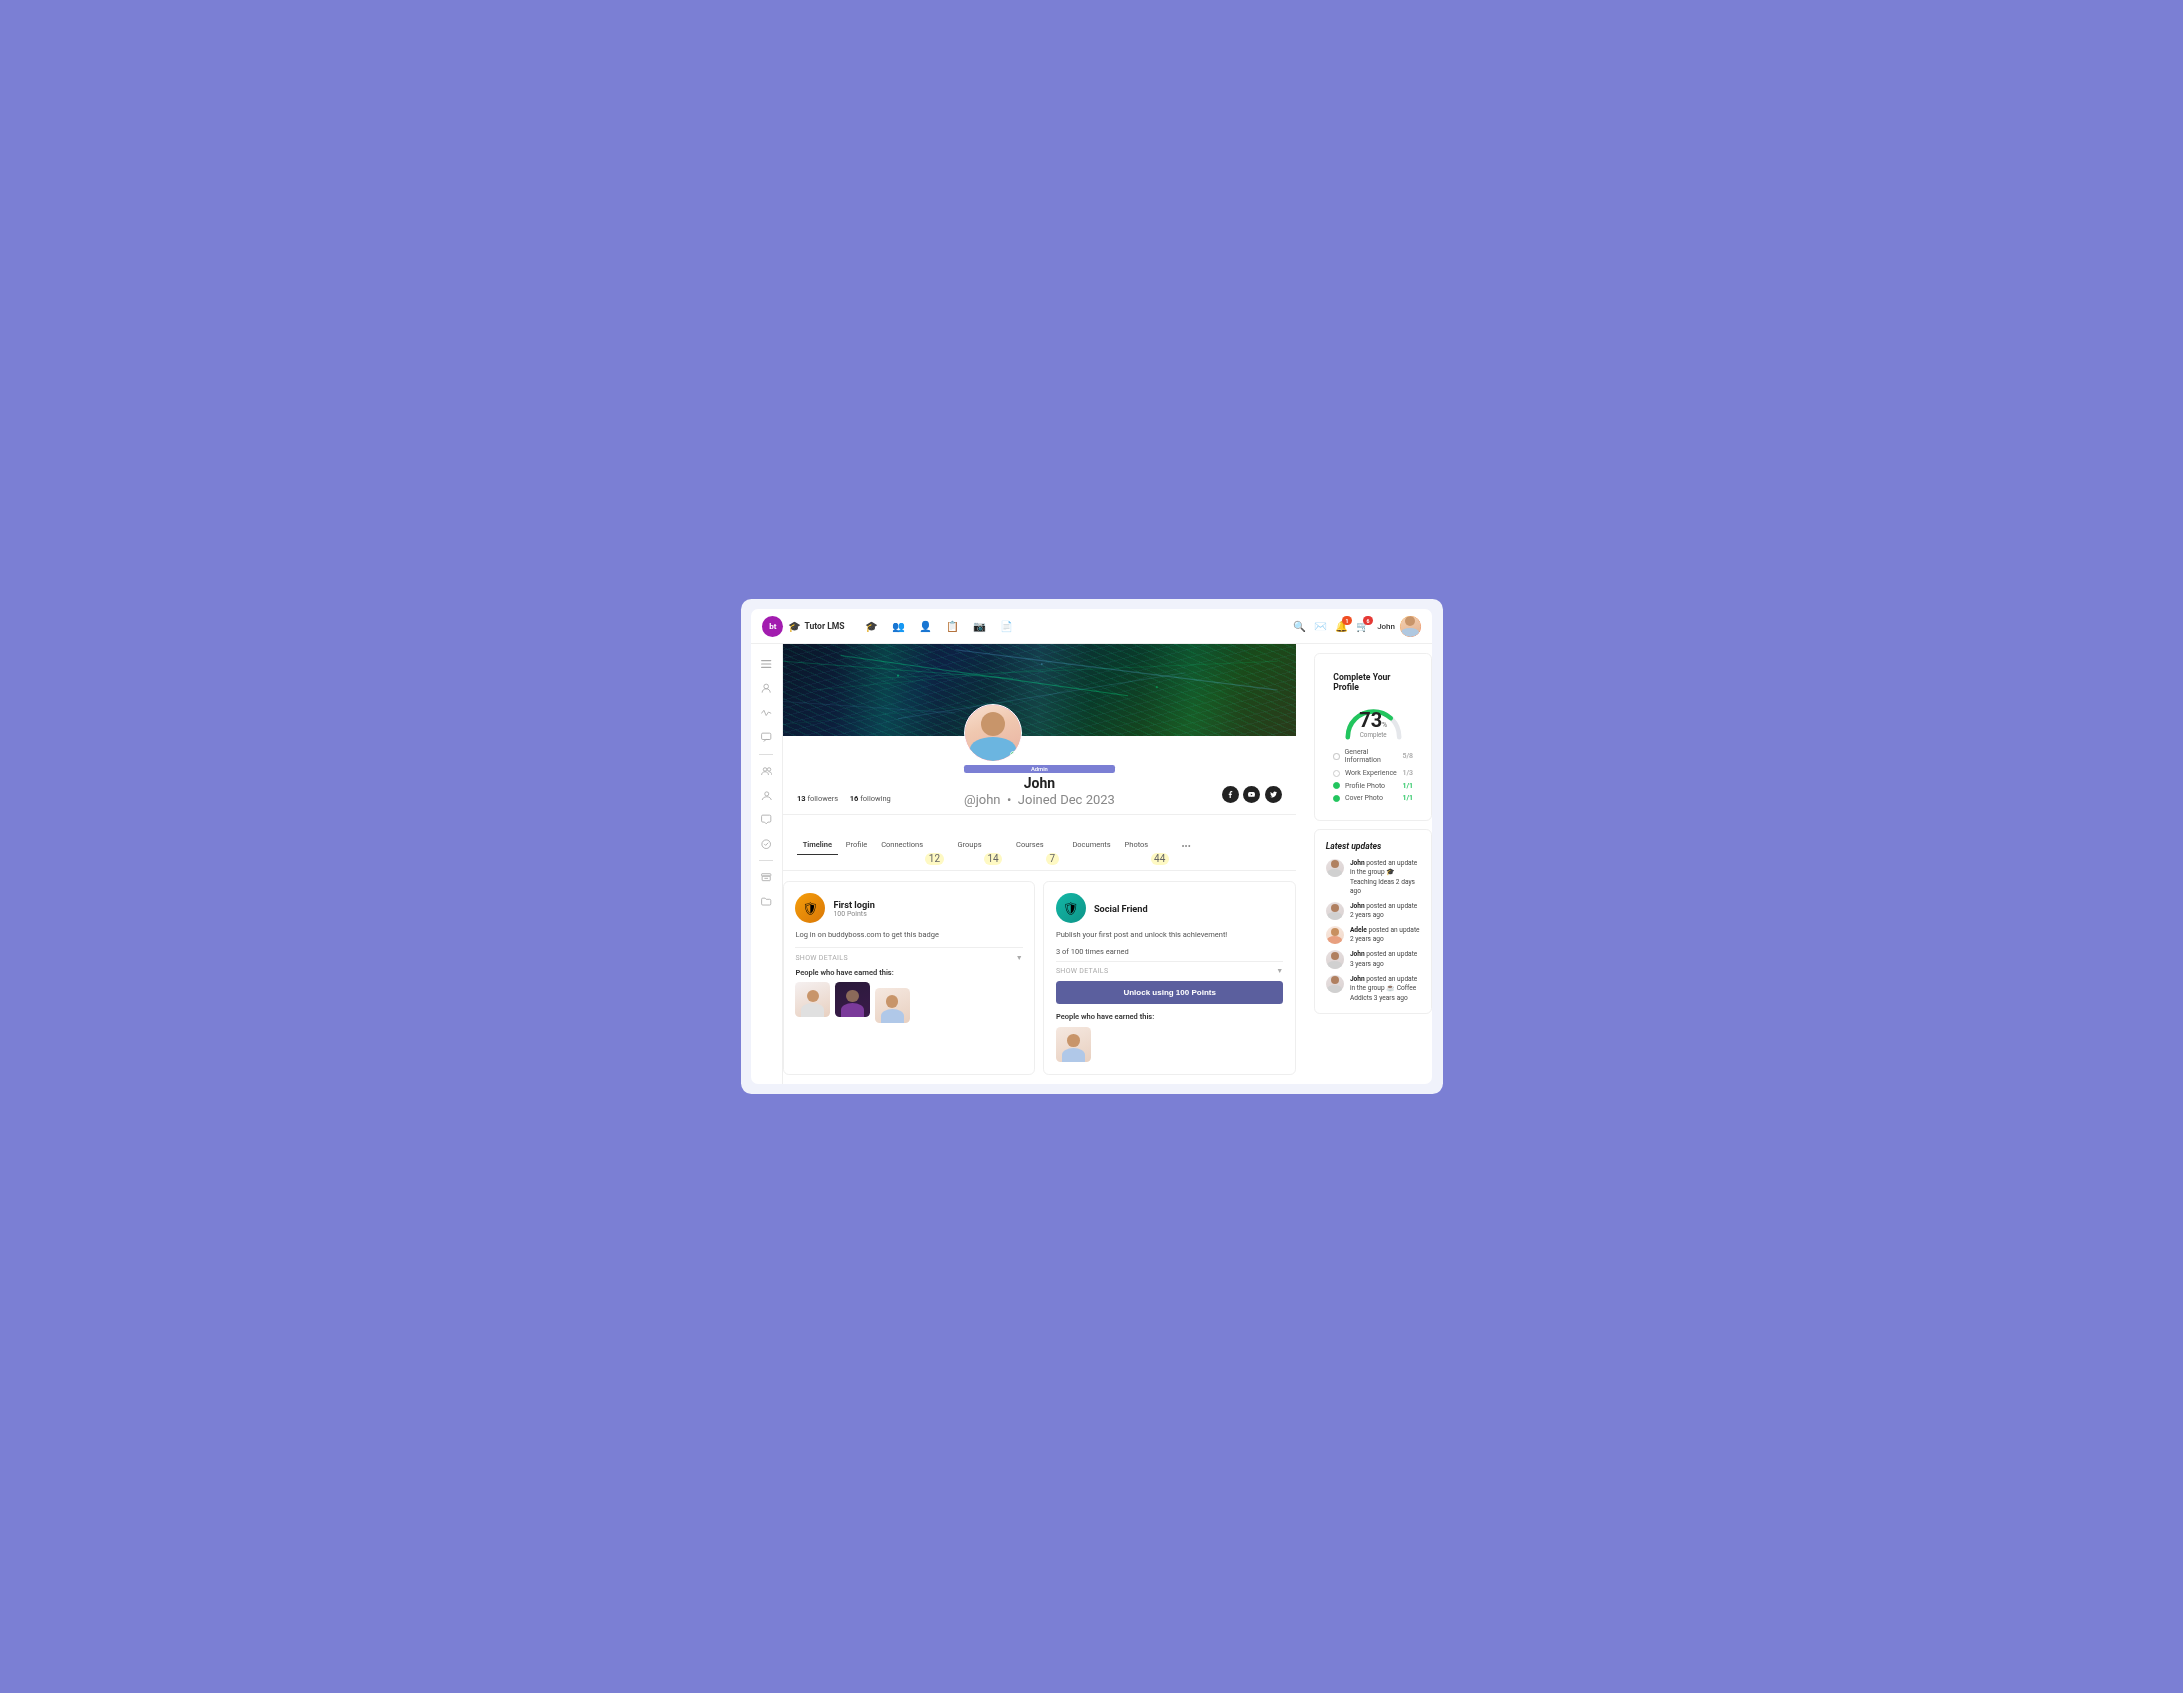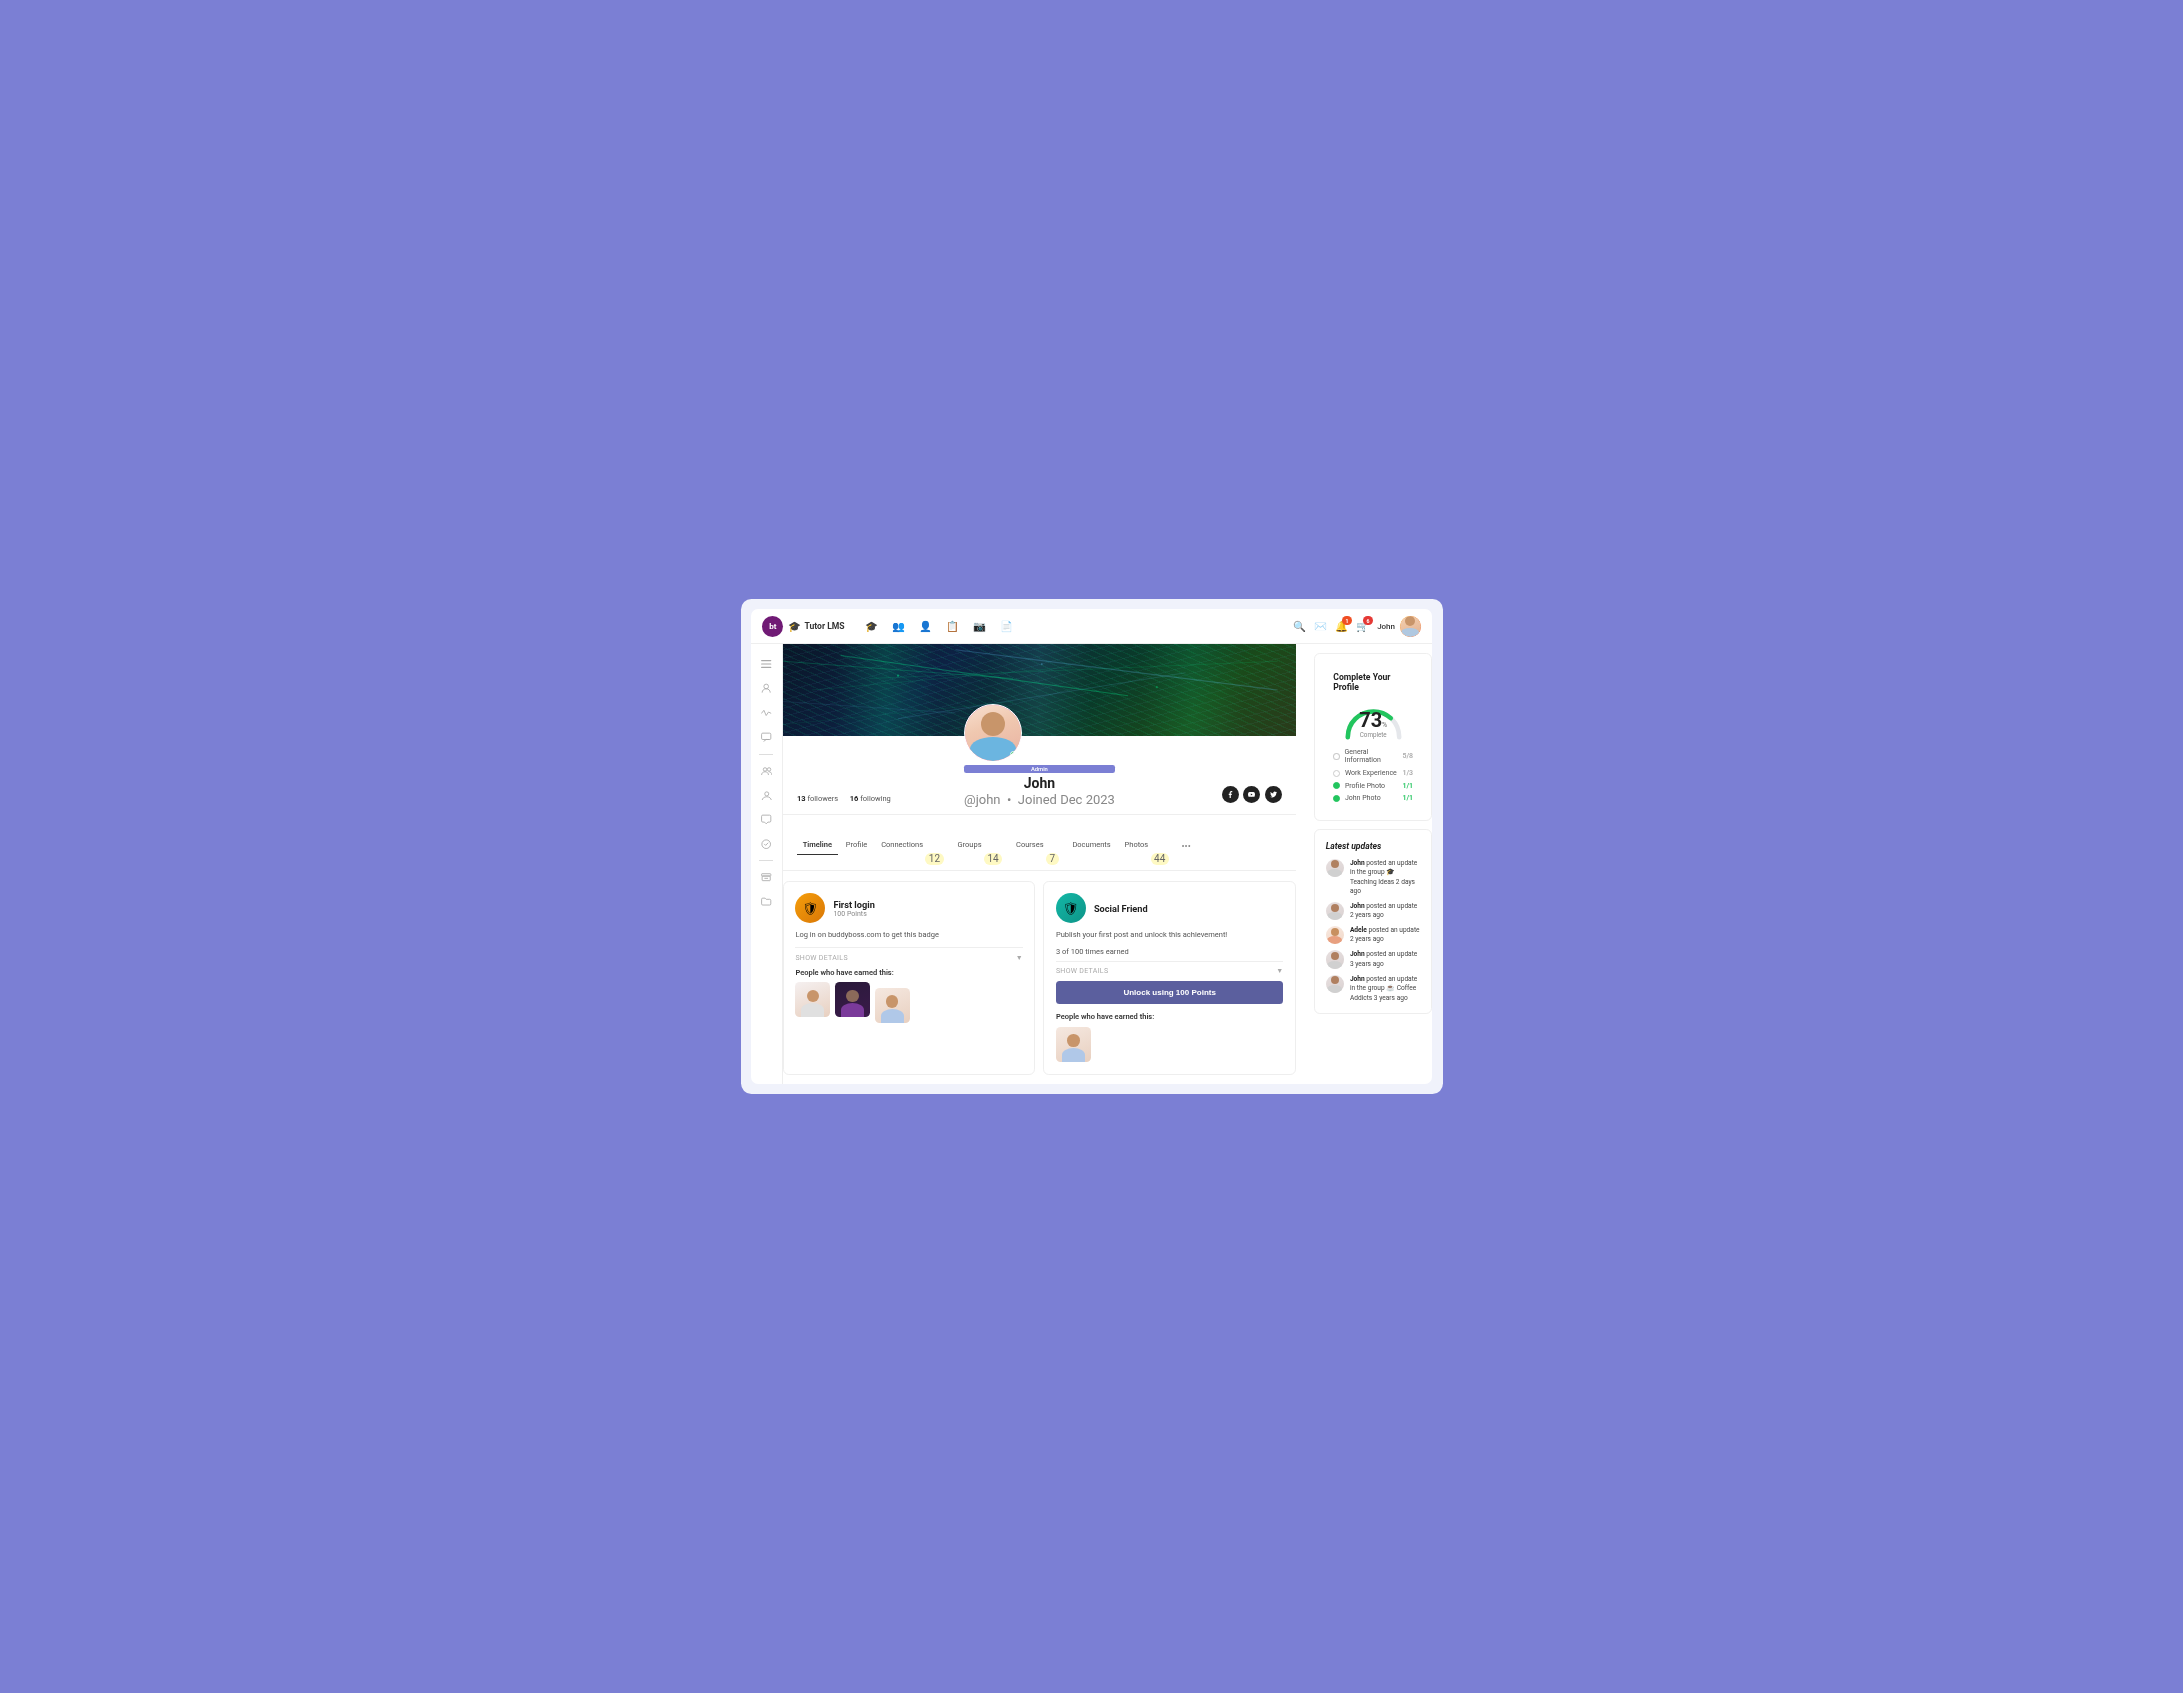--- a/index.html
+++ b/index.html
@@ -37,21 +37,21 @@
       flex-shrink: 0;
     }
     .nav-logo {
       display: flex;
       align-items: center;
       gap: 4.6px;
       margin-right: 11.5px;
     }
     .logo-circle {
       width: 21px; height: 21px;
-      background: #701a75;
+      background: #a21caf;
       border-radius: 50%;
       display: flex; align-items: center; justify-content: center;
       color: #fff; font-weight: bold; font-size: 8px;
     }
     .logo-text-area {
       display: flex; align-items: center; gap: 3.5px;
     }
     .logo-hat {
       font-size: 10.4px;
     }
@@ -845,21 +845,21 @@
               <div class="pc-item">
                 <div class="pc-item-left">
                   <div class="pc-dot complete"></div>
                   <span class="pc-item-name">Profile Photo</span>
                 </div>
                 <span class="pc-item-score">1/1</span>
               </div>
               <div class="pc-item">
                 <div class="pc-item-left">
                   <div class="pc-dot complete"></div>
-                  <span class="pc-item-name">John Photo</span>
+                  <span class="pc-item-name">Cover Photo</span>
                 </div>
                 <span class="pc-item-score">1/1</span>
               </div>
             </div>
           </div>
 
           <div class="latest-card">
             <div class="lu-title">Latest updates</div>
             <div class="lu-items">
 

